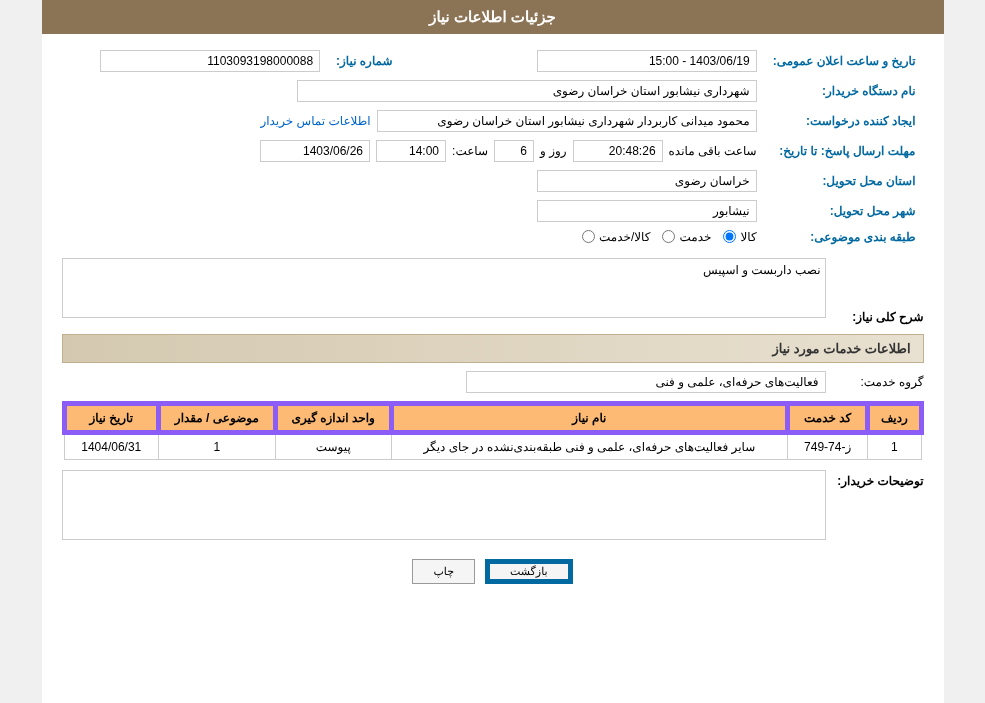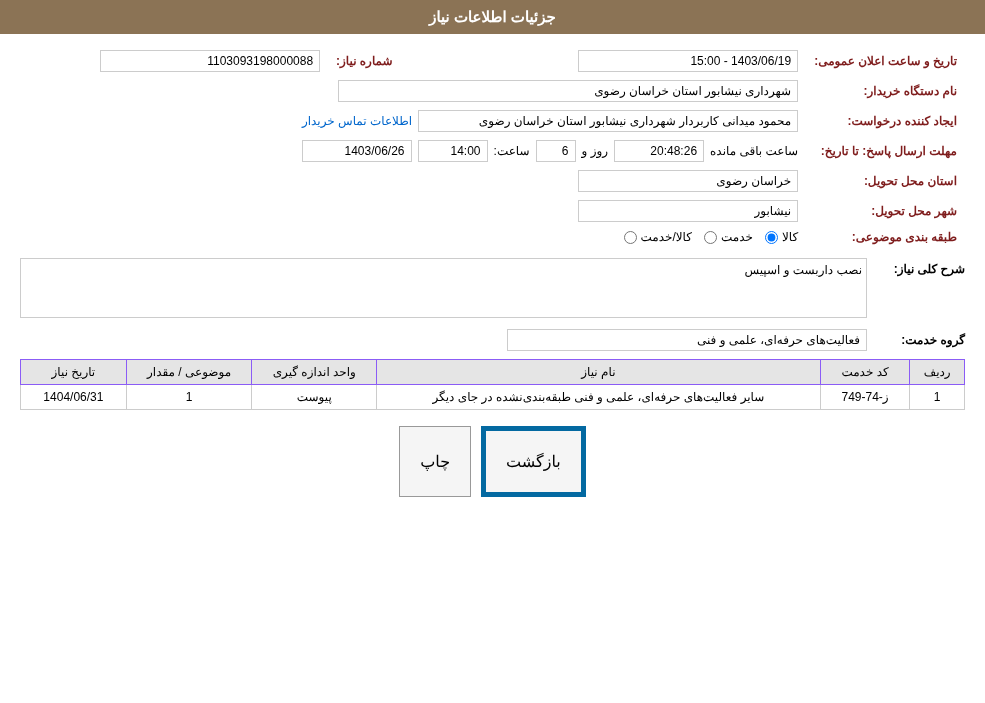--- a/index.html
+++ b/index.html
@@ -3,21 +3,21 @@
   <meta charset="utf-8">
   <style>
     * { box-sizing: border-box; margin: 0; padding: 0; }
     body {
       font-family: Tahoma, Arial, sans-serif;
       font-size: 12px;
       background: #f0f0f0;
       direction: rtl;
     }
     .page-wrapper {
-      width: 985px;
+      width: 902px;
       min-height: 703px;
       background: #fff;
       margin: 0 auto;
       padding: 0;
     }
     .header-bar {
       background: #8B7355;
       color: #fff;
       text-align: center;
       padding: 8px 16px;
@@ -32,41 +32,41 @@
       width: 100%;
       border-collapse: collapse;
       margin-bottom: 10px;
     }
     .info-table td {
       padding: 4px 8px;
       vertical-align: middle;
       font-size: 12px;
     }
     .label-cell {
-      color: #7f1d1d;
+      color: #0369a1;
       font-weight: bold;
       white-space: nowrap;
       text-align: right;
       width: 130px;
     }
     .value-cell {
       text-align: right;
     }
     .input-field {
       border: 1px solid #ccc;
       background: #fff;
       padding: 3px 6px;
       font-size: 12px;
       font-family: Tahoma, Arial, sans-serif;
       direction: rtl;
     }
     .input-medium { width: 220px; }
     .link-blue { color: #0066cc; text-decoration: none; cursor: pointer; }
     .radio-group { display: flex; align-items: center; gap: 12px; direction: rtl; }
-    .radio-item { display: flex; align-items: flex-end; gap: 4px; }
+    .radio-item { display: flex; align-items: flex-start; gap: 4px; }
     .section-header {
       background: linear-gradient(to left, #e8e0d0, #d4c9b0);
       border: 1px solid #c0b090;
       padding: 6px 12px;
       font-size: 13px;
       font-weight: bold;
       color: #333;
       margin: 10px 0 8px 0;
       text-align: right;
     }
@@ -82,25 +82,25 @@
       font-family: Tahoma, Arial, sans-serif;
       resize: none;
     }
     .services-table {
       width: 100%;
       border-collapse: collapse;
       margin-bottom: 10px;
       font-size: 12px;
     }
     .services-table th {
-      background: #e5e5e5;
-      border: 1px solid #8b5cf6;
+      background: #fdba74;
+      border: 5px solid #8b5cf6;
       padding: 5px 8px;
       text-align: center;
-      font-weight: normal;
+      font-weight: bold;
     }
     .services-table td {
       border: 1px solid #ccc;
       padding: 5px 12px;
       text-align: center;
     }
     .buyer-notes {
       border: 1px solid #ccc;
       background: #fff;
       width: 100%;
@@ -112,22 +112,22 @@
       resize: none;
     }
     .bottom-buttons {
       display: flex;
       justify-content: center;
       gap: 10px;
       margin-top: 16px;
       margin-bottom: 10px;
     }
     .btn {
-      padding: 21px 20px;
-      font-size: 16px;
+      padding: 1px 20px;
+      font-size: 11px;
       font-family: Tahoma, Arial, sans-serif;
       cursor: pointer;
       border: 1px solid #999;
       background: #f5f5f5;
     }
     .btn-print {
       background: #f5f5f5;
       border: 1px solid #999;
     }
     .btn-back {
@@ -158,21 +158,21 @@
       flex: 1;
     }
     .group-service-row {
       display: flex;
       align-items: center;
       gap: 8px;
       direction: rtl;
       margin-bottom: 8px;
     }
     .group-service-label {
-      font-weight: bold;
+      font-weight: normal;
       white-space: nowrap;
       width: 90px;
     }
   </style>
 </head>
 <body>
 
 <div class="page-wrapper">
 
   <div class="header-bar">
@@ -277,26 +277,27 @@
               <input type="radio" name="category" style="">
             </div>
           </div>
         </td>
       </tr>
 
     </tbody>
       </table>
 
     <div style="display:flex; align-items:flex-start; gap:8px; margin-bottom:8px; direction:rtl;">
-      <div style="font-weight:bold; white-space:nowrap; width:90px; text-align:right; padding-top:4px;">شرح کلی نیاز:</div>
+      <div style="font-weight:bold; white-space:nowrap; width:90px; text-align:right; padding-top:4px;margin-top:48px;">شرح کلی نیاز:</div>
       <div style="flex:1;">
         <textarea class="description-box" style="">نصب داربست و اسپیس</textarea>
       </div>
     </div>
 
+    <div class="section-header">اطلاعات خدمات مورد نیاز</div>
 
     <div class="group-service-row">
       <div class="group-service-label">گروه خدمت:</div>
       <input type="text" class="input-field" style="width: 360px;" value="فعالیت‌های حرفه‌ای، علمی و فنی" readonly="">
     </div>
 
     <table class="services-table">
       <thead>
         <tr>
           <th>ردیف</th>
@@ -312,20 +313,26 @@
           <td>1</td>
           <td>ز-74-749</td>
           <td>سایر فعالیت‌های حرفه‌ای، علمی و فنی طبقه‌بندی‌نشده در جای دیگر</td>
           <td>پیوست</td>
           <td>1</td>
           <td>1404/06/31</td>
         </tr>
       </tbody>
     </table>
 
+    <div class="buyer-notes-row">
+      <div class="buyer-notes-label">توضیحات خریدار:</div>
+      <div class="notes-box-wrapper">
+        <textarea class="buyer-notes" style=""></textarea>
+      </div>
+    </div>
 
     <div class="bottom-buttons">
       <button class="btn btn-back">بازگشت</button>
       <button class="btn btn-print">چاپ</button>
     </div>
 
   </div>
 </div>
 
 </body></html>

